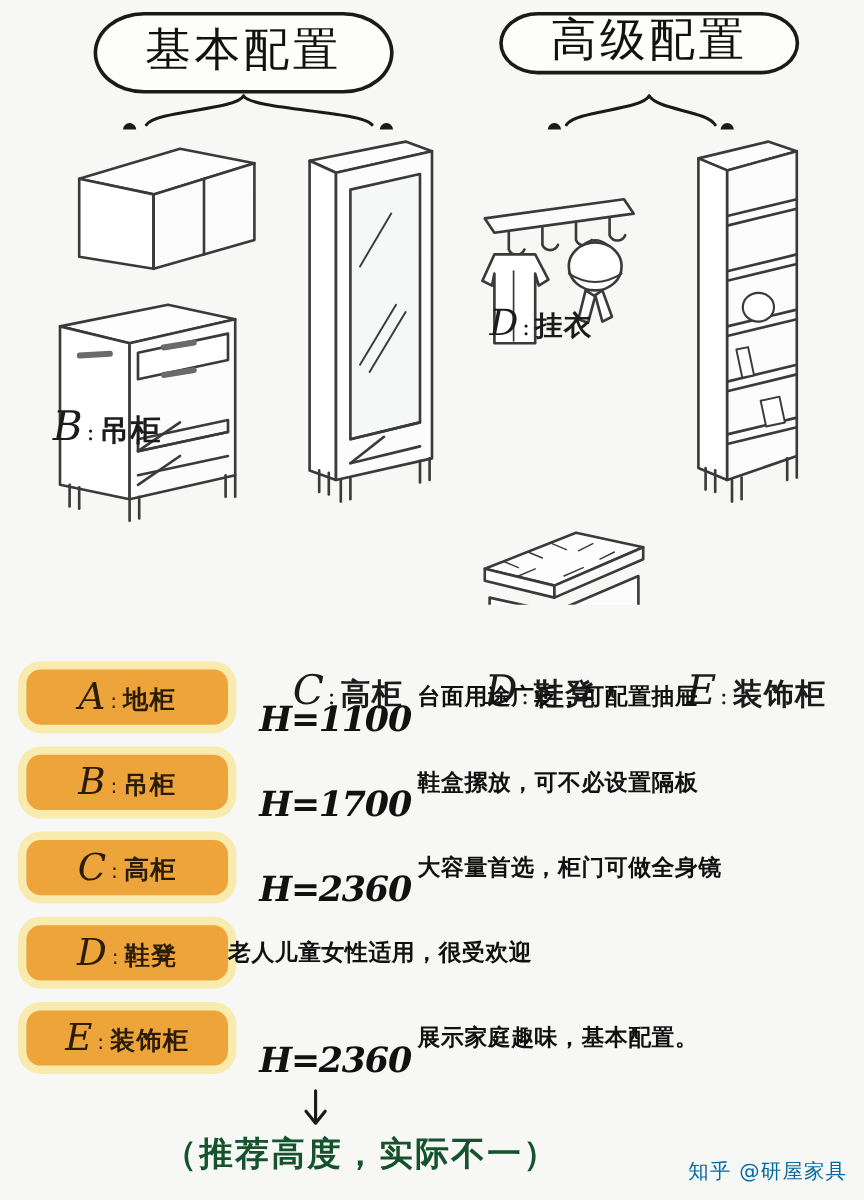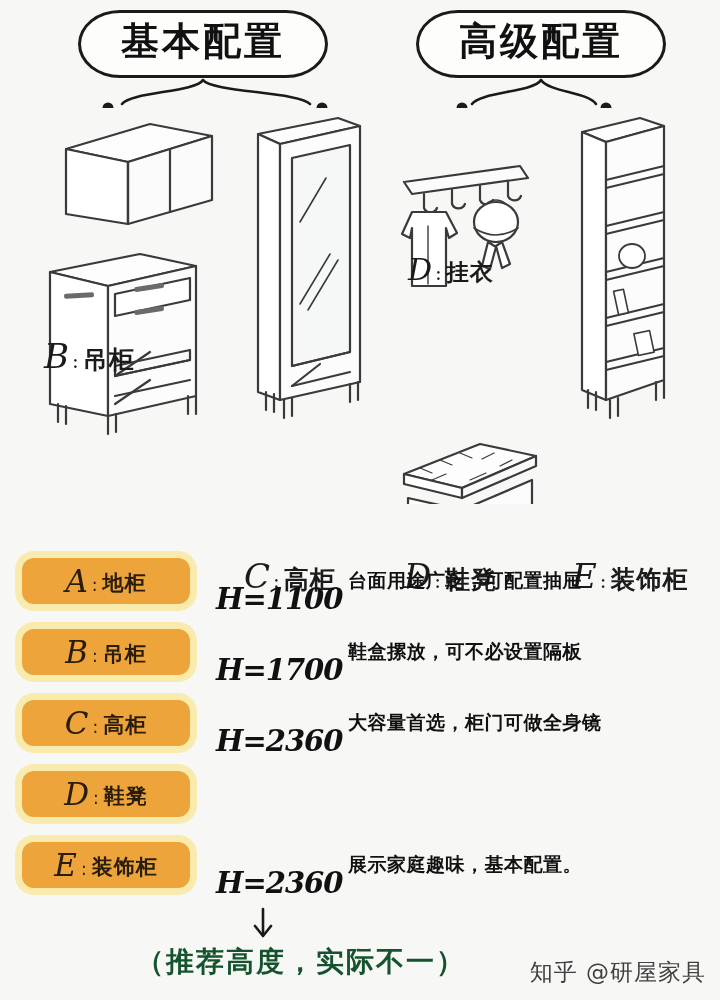--- a/index.html
+++ b/index.html
@@ -27,29 +27,29 @@
     border-radius: 42px / 34px;
     background: #fdfdfb;
     padding: 6px 26px 10px 26px;
     box-sizing: border-box;
     display: flex;
     align-items: center;
     justify-content: center;
   }
   .title-bubble .title-text {
     font-family: "DejaVu Sans", sans-serif;
-    font-weight: bold;
+    font-weight: normal;
     font-size: 38px;
     letter-spacing: 3px;
     color: #111;
     line-height: 1.05;
     white-space: nowrap;
   }
   #bubble-basic  { left: 78px;  width: 250px; height: 68px; }
-  #bubble-adv    { left: 416px; width: 250px; height: 68px; }
+  #bubble-adv    { left: 416px; width: 250px; height: 52px; }
 
   
   .connector {
     position: absolute;
     pointer-events: none;
   }
 
   
   .illus-area {
     position: relative;
@@ -186,22 +186,22 @@
     letter-spacing: 2px;
     white-space: nowrap;
   }
 
   
   .watermark {
     position: absolute;
     right: 14px;
     bottom: 12px;
     font-family: "DejaVu Sans", sans-serif;
-    font-size: 23px;
-    color: #404040;
+    font-size: 17px;
+    color: #0369a1;
     letter-spacing: 1px;
     white-space: nowrap;
   }
 </style>
 </head>
 <body>
 
 <div class="titles-row">
 
   <div class="title-bubble" id="bubble-basic">
@@ -437,20 +437,21 @@
     <div class="height-cell">H=2360</div>
     <div class="desc-cell">大容量首选，柜门可做全身镜</div>
   </div>
 
   <div class="row">
     <div class="badge">
       <span class="letter">D</span>
       <span class="colon">:</span>
       <span class="cn">鞋凳</span>
     </div>
+    <div class="desc-cell">老人儿童女性适用，很受欢迎</div>
   </div>
 
   <div class="row">
     <div class="badge">
       <span class="letter">E</span>
       <span class="colon">:</span>
       <span class="cn">装饰柜</span>
     </div>
     <div class="height-cell">H=2360</div>
     <div class="desc-cell">展示家庭趣味，基本配置。</div>

